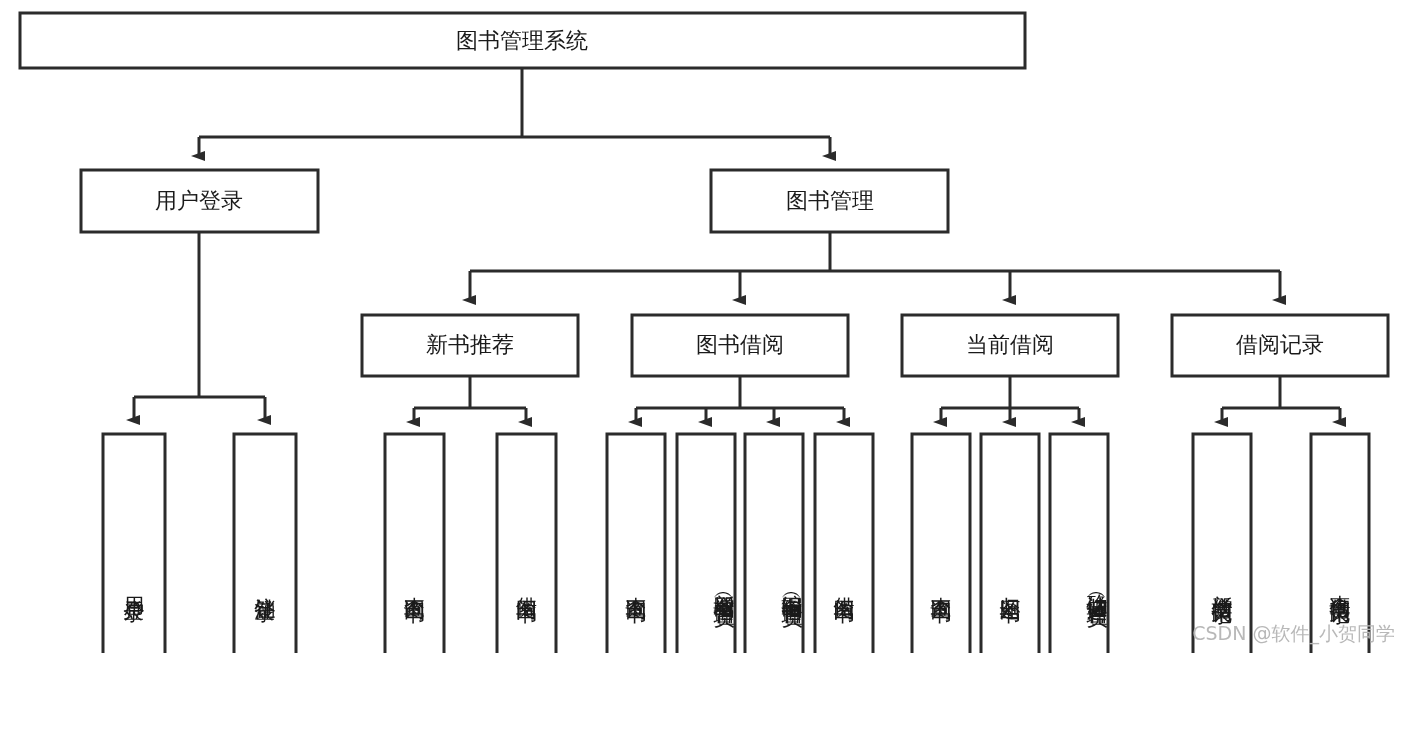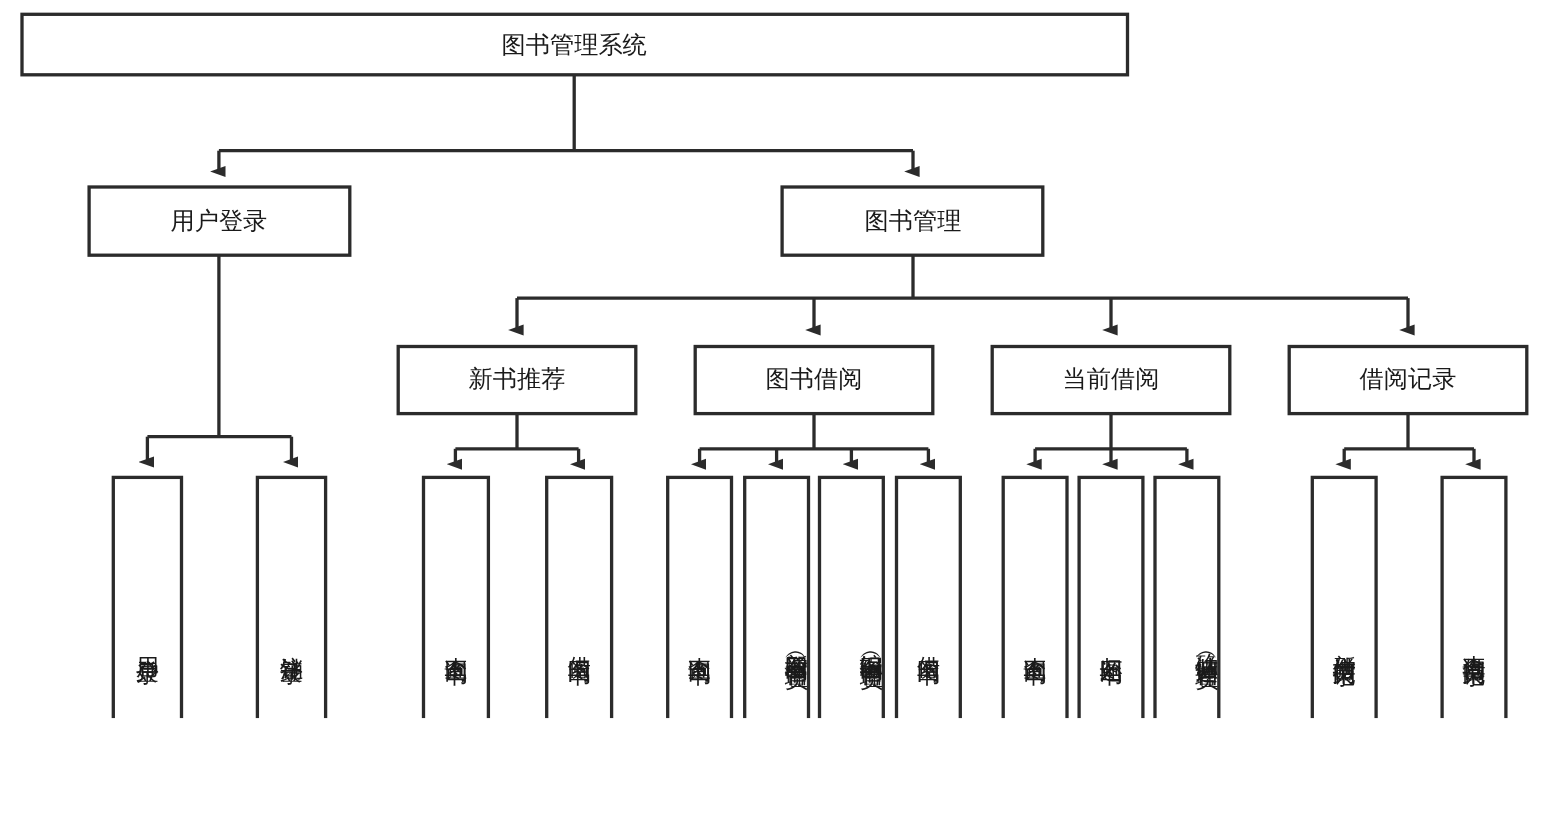--- a/index.html
+++ b/index.html
@@ -193,13 +193,14 @@
   <div class="node-label-v" style="left:745px; top:434px; width:58px; height:300px; align-items:flex-start; padding-top:4px; box-sizing:border-box;">编辑图书（管理员）</div>
   <div class="node-label-v" style="left:815px; top:434px; width:58px; height:300px;">借阅图书</div>
 
   <div class="node-label-v" style="left:912px; top:434px; width:58px; height:300px;">查询图书</div>
   <div class="node-label-v" style="left:981px; top:434px; width:58px; height:300px;">归还图书</div>
   <div class="node-label-v" style="left:1050px; top:434px; width:58px; height:300px; align-items:flex-start; padding-top:4px; box-sizing:border-box;">确认归还（管理员）</div>
 
   <div class="node-label-v" style="left:1193px; top:434px; width:58px; height:300px;">新增借阅记录</div>
   <div class="node-label-v" style="left:1311px; top:434px; width:58px; height:300px;">查询借阅记录</div>
 
+  <div class="watermark">CSDN @软件_小贺同学</div>
 </div>
 
 </body></html>

